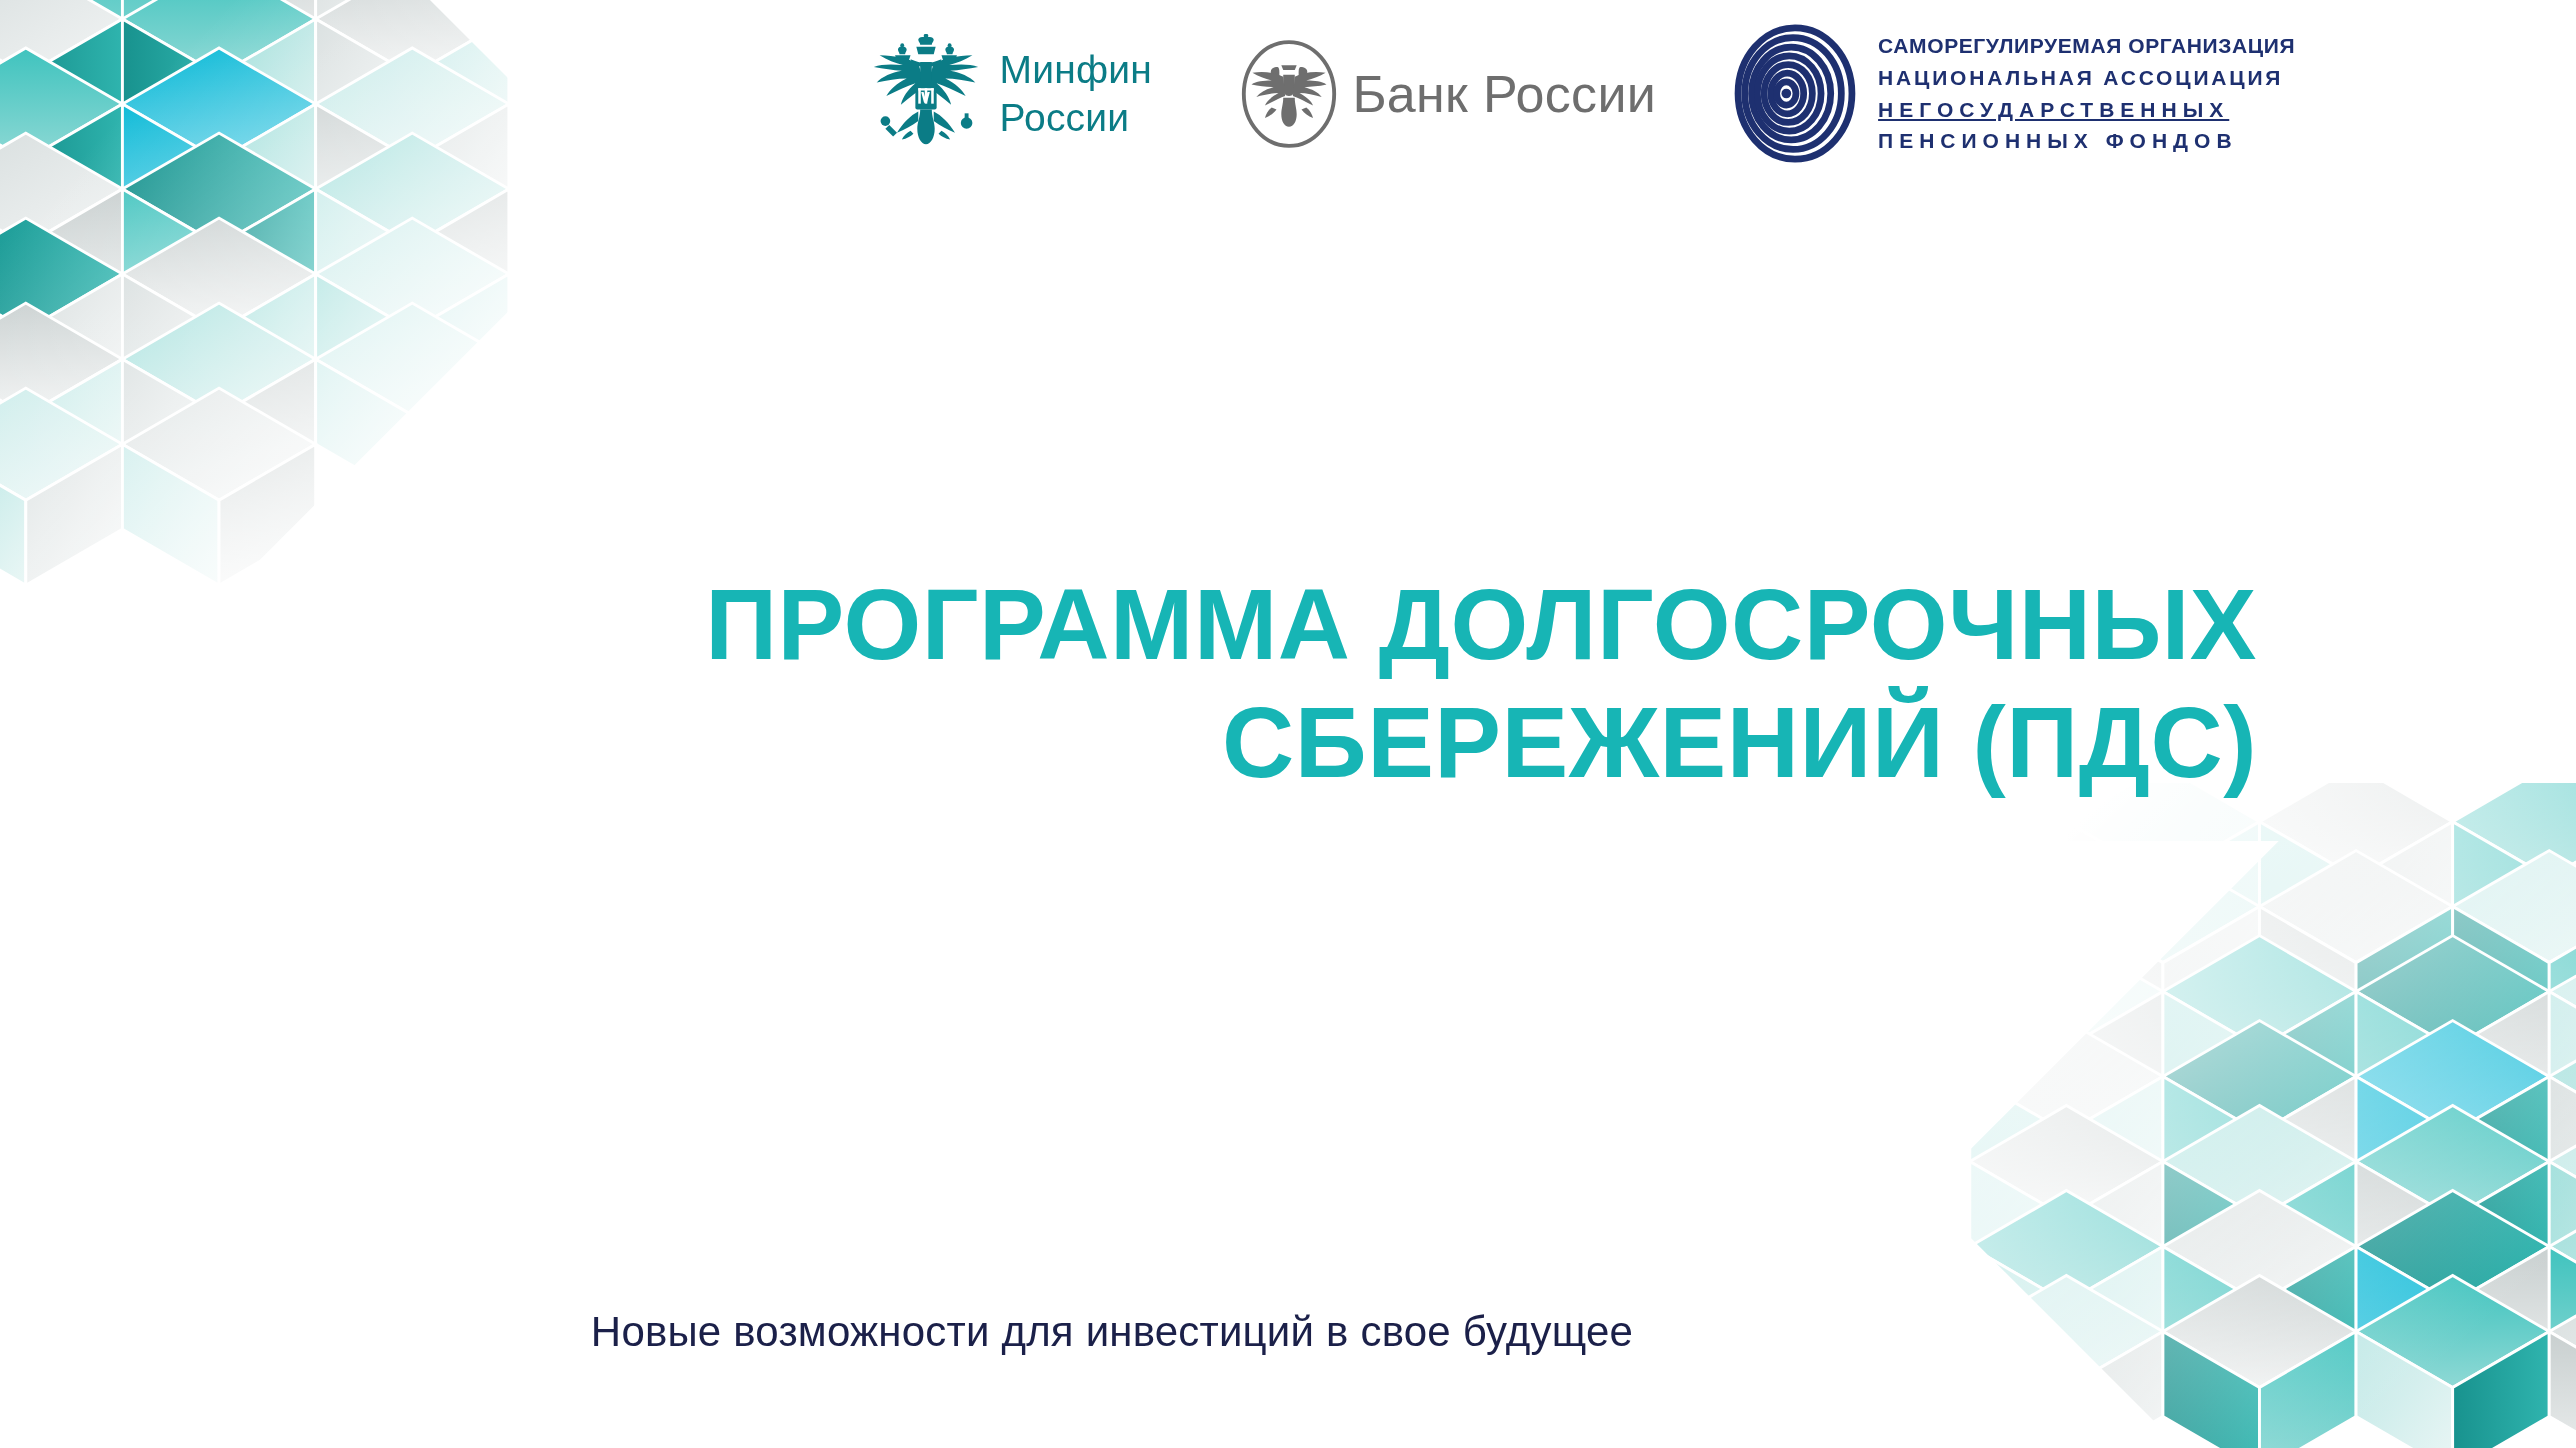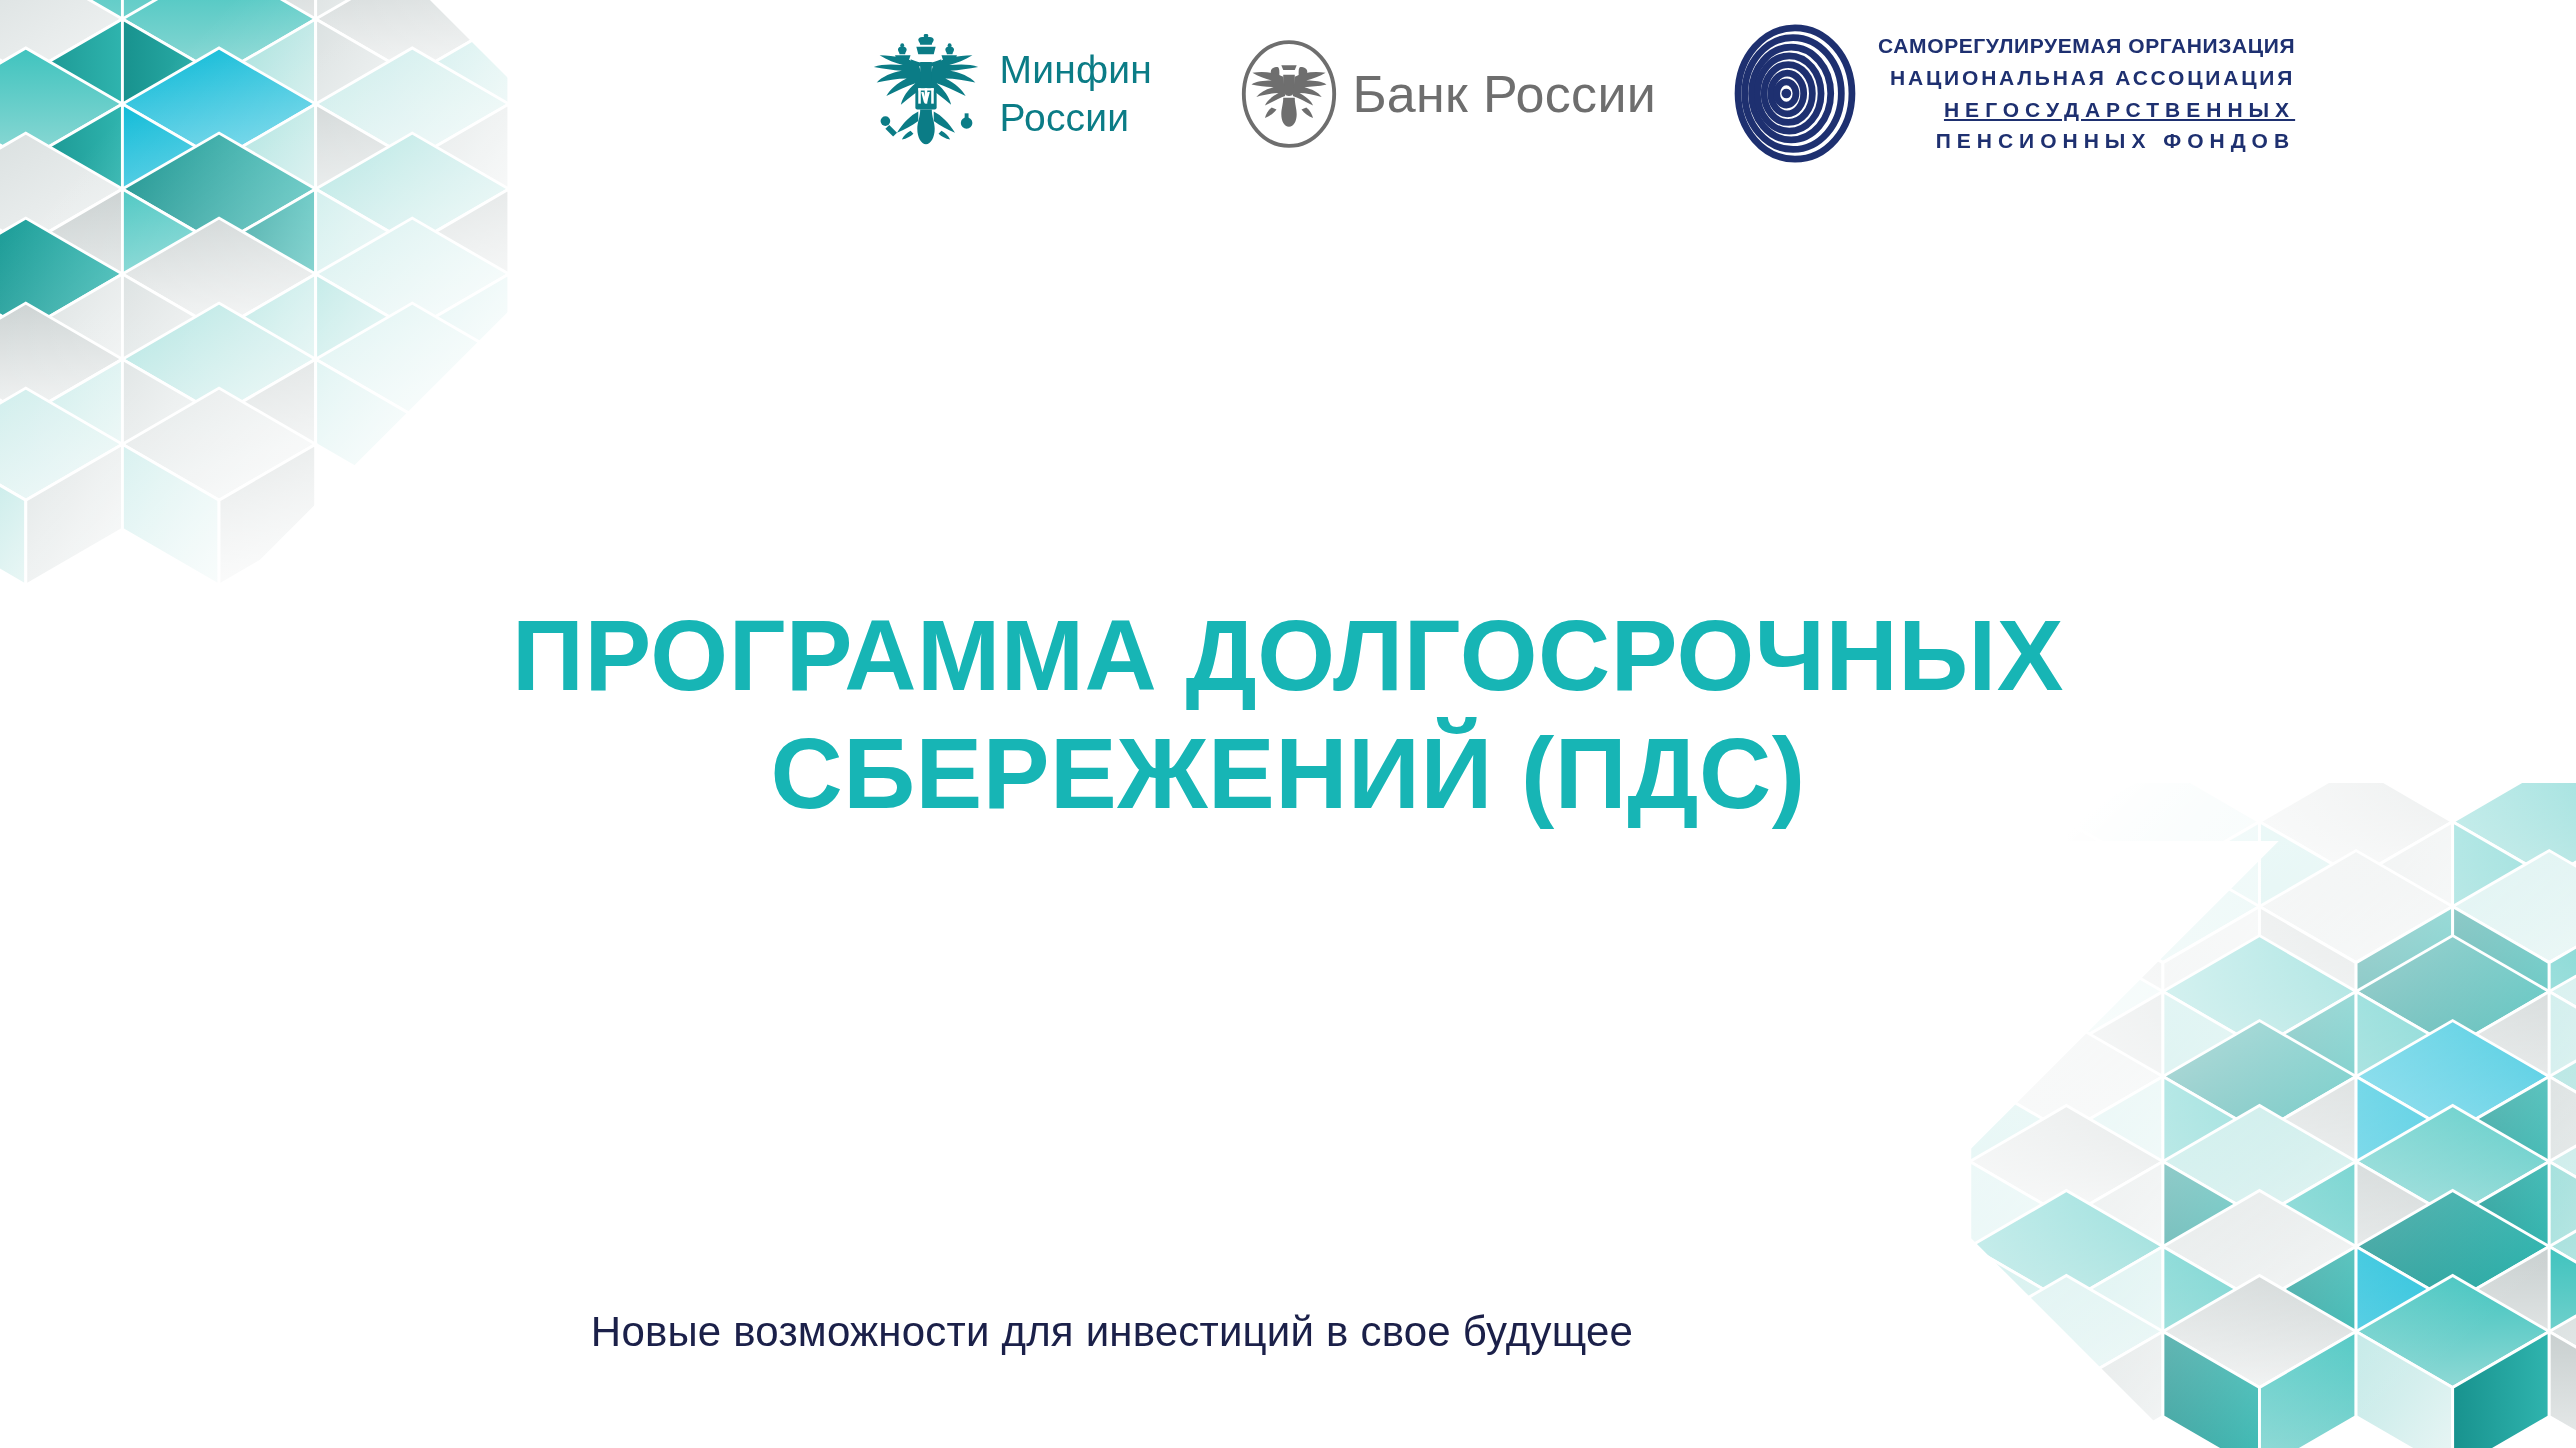--- a/index.html
+++ b/index.html
@@ -81,34 +81,33 @@
     letter-spacing: 0.3px;
     white-space: nowrap;
   }
 
   .napf-text {
     margin-left: 21px;
     color: #1E3070;
     font-weight: bold;
     font-size: 21px;
     line-height: 1.52;
-    text-align: right;
   }
   .napf-text .l1 { letter-spacing: 0.6px; }
   .napf-text .l2 { letter-spacing: 2.8px; }
   .napf-text .l3 { letter-spacing: 6px; text-decoration: underline; }
   .napf-text .l4 { letter-spacing: 6px; }
 
   
   .title {
     position: absolute;
-    top: 596px;
+    top: 565px;
     left: 0;
     width: 2576px;
-    text-align: center;
+    text-align: right;
     color: #17B5B5;
     font-weight: bold;
     font-size: 100px;
     line-height: 1.18;
     letter-spacing: 0.5px;
     padding: 0 319px;
   }
 
   .subtitle {
     position: absolute;

